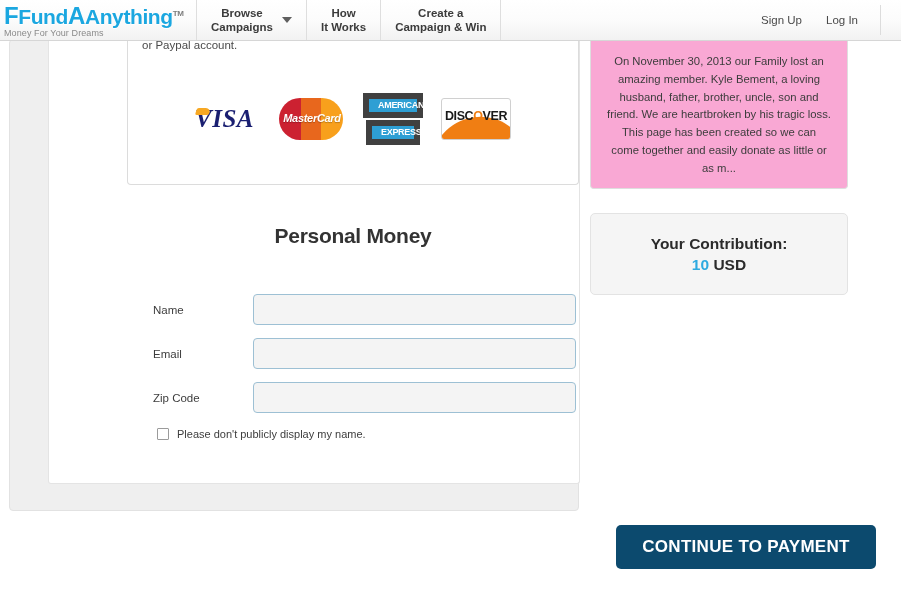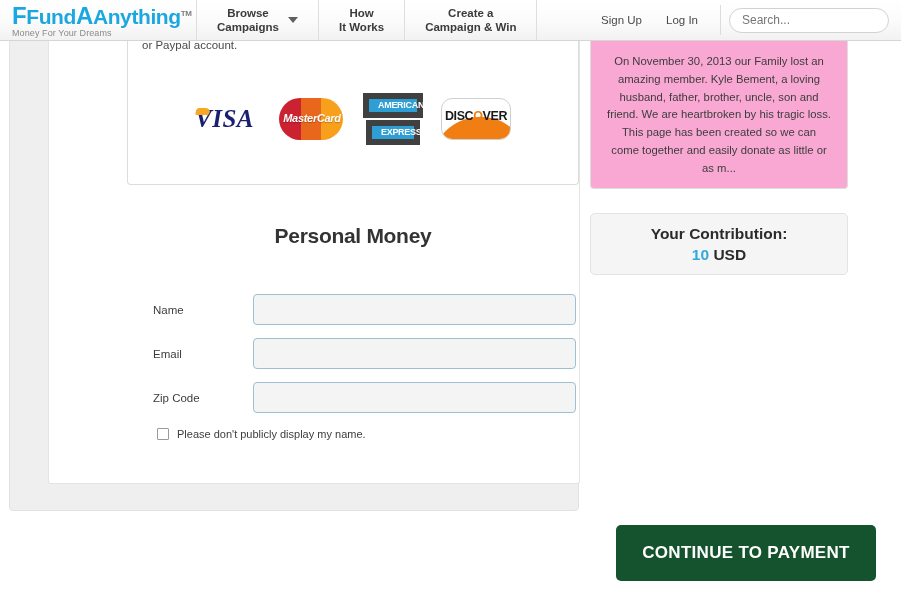--- a/index.html
+++ b/index.html
@@ -21,21 +21,21 @@
     height: 41px;
     background: linear-gradient(to bottom, #ffffff 0%, #fbfbfb 55%, #f2f2f2 100%);
     border-bottom: 1px solid #d6d6d6;
     display: flex;
     align-items: stretch;
     z-index: 50;
   }
 
   .logo-block {
     width: 196px;
-    padding-left: 12px;
+    padding-left: 4px;
     padding-top: 2px;
     display: flex;
     flex-direction: column;
     justify-content: center;
   }
   .logo-word {
     font-size: 21px;
     font-weight: bold;
     letter-spacing: -0.4px;
     line-height: 22px;
@@ -57,21 +57,21 @@
     line-height: 11px;
     letter-spacing: 0.1px;
     white-space: nowrap;
   }
 
   .nav-items { display: flex; align-items: stretch; }
   .nav-item {
     display: flex;
     align-items: center;
     justify-content: center;
-    padding: 0 20px;
+    padding: 0 14px;
     border-left: 1px solid #dedede;
     font-size: 11.5px;
     font-weight: bold;
     color: #3b3b3b;
     line-height: 14px;
     text-align: center;
     cursor: pointer;
     white-space: nowrap;
   }
   .nav-item:last-child { border-right: 1px solid #dedede; }
@@ -243,21 +243,21 @@
     width: 60px;
     text-align: center;
   }
   .amex-bar.b2 { width: 54px; }
 
   
   .logo-disc {
     width: 70px; height: 42px;
     background: #ffffff;
     border: 1px solid #d0d0d0;
-    border-radius: 11px;
+    border-radius: 3px;
     position: relative;
     overflow: hidden;
     padding-left: 36px;
   }
   .disc-text {
     position: absolute;
     top: 10px; left: 0; right: 0;
     text-align: center;
     font-size: 12.5px;
     font-weight: bold;
@@ -358,21 +358,21 @@
     font-size: 11.3px;
     line-height: 17.8px;
     color: #3c3c3c;
     text-align: center;
   }
 
   .contrib-card {
     position: absolute;
     left: 0; top: 172px;
     width: 258px;
-    height: 62px;
+    height: 82px;
     background: #f5f5f5;
     border: 1px solid #e3e3e3;
     border-radius: 5px;
     display: flex;
     flex-direction: column;
     align-items: center;
     justify-content: center;
     gap: 3px;
   }
   .contrib-title {
@@ -386,22 +386,22 @@
     color: #2b2b2b;
   }
   .contrib-amount .num { color: #2eaae0; }
 
   
   .cta-btn {
     position: absolute;
     left: 616px;
     top: 484px;
     width: 260px;
-    height: 56px;
-    background: #14532d;
+    height: 44px;
+    background: #0c4a6e;
     border: none;
     border-radius: 5px;
     color: #ffffff;
     font-size: 17px;
     font-weight: bold;
     letter-spacing: 0.3px;
     cursor: pointer;
     font-family: "Liberation Sans", sans-serif;
   }
 </style>
@@ -434,21 +434,20 @@
         <span class="two-line">Create a</span>
         <span class="two-line">Campaign &amp; Win</span>
       </span>
     </div>
   </div>
 
   <div class="header-right">
     <span class="auth-link">Sign Up</span>
     <span class="auth-link">Log In</span>
     <span class="hdr-divider"></span>
-    <input class="search-box" type="text" placeholder="Search..." style="">
   </div>
 </div>
 
 <div class="page">
 
   <div class="outer-panel">
     <div class="inner-panel">
 
       <div class="pay-card">
         <div class="pay-lead">or Paypal account.</div>

